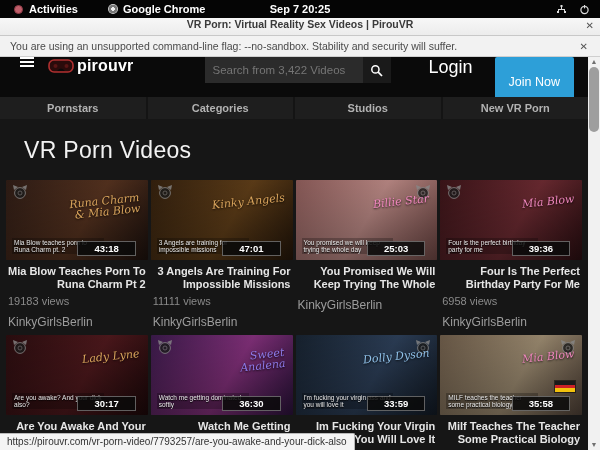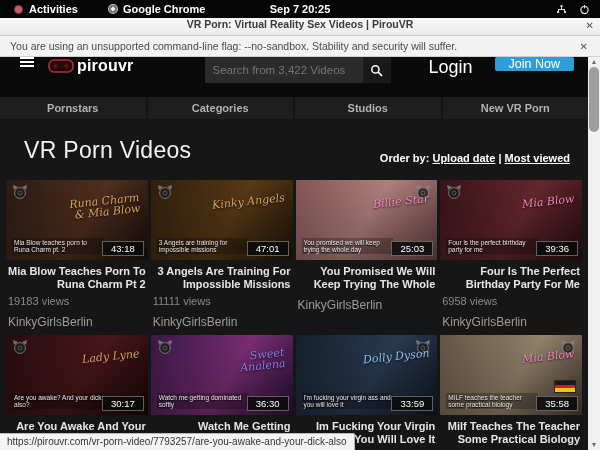--- a/index.html
+++ b/index.html
@@ -39,38 +39,38 @@
   
   .siteheader { height:40px; background:#0a0a0a; display:flex; align-items:flex-start; padding:0 14px 0 20px; gap:10px; }
   .burger { width:14px; display:flex; flex-direction:column; gap:2px; cursor:pointer; }
   .burger span { height:2px; background:#fff; }
   .logo { display:flex; align-items:center; gap:3px; margin-left:4px; cursor:pointer; }
   .logo-word { color:#fff; font-weight:bold; font-size:16px; letter-spacing:.2px; }
   .searchwrap { display:flex; margin-left:auto; }
   .searchinput { width:158px; height:26px; background:#2b2b2b; border:none; color:#8d8d8d; font-size:11.5px; padding:0 8px; font-family:"Liberation Sans", sans-serif; }
   .searchbtn { width:28px; height:26px; background:#1a1a1a; border:none; display:flex; align-items:center; justify-content:center; cursor:pointer; }
   .login { color:#fff; font-size:18px; margin-left:28px; cursor:pointer; }
-  .joinbtn { background:#2d9fd8; color:#fff; border:none; font-size:12.5px; padding:0 14px; border-radius:2px; margin-left:12px; cursor:pointer; font-family:"Liberation Sans", sans-serif; }
+  .joinbtn { background:#2d9fd8; color:#fff; border:none; font-size:12.5px; padding:18px 14px; border-radius:2px; margin-left:12px; cursor:pointer; font-family:"Liberation Sans", sans-serif; }
 
   
   .nav { height:22px; display:flex; gap:2px; background:#141414; }
   .nav-item { flex:1; background:#1e1e1e; color:#b2b2b2; font-size:11px; font-weight:bold; display:flex; align-items:center; justify-content:center; cursor:pointer; }
 
   
   .titlerow { display:flex; align-items:flex-end; justify-content:space-between; padding:18px 18px 16px 24px; }
   .pagetitle { color:#f2f2f2; font-size:23px; font-weight:normal; letter-spacing:.3px; }
   .orderby { color:#fff; font-size:11px; font-weight:bold; }
   .orderby a { color:#fff; text-decoration:underline; cursor:pointer; }
 
   
   .grid { display:grid; grid-template-columns:repeat(4,1fr); gap:6px 3px; padding:0 6px; }
   .card {}
   .thumb { position:relative; height:80px; overflow:hidden; border-radius:1px; }
   .thumb .scrim { position:absolute; inset:0; background:linear-gradient(rgba(0,0,0,.05), rgba(0,0,0,.35)); }
-  .duration { position:absolute; right:4px; bottom:4px; background:rgba(10,10,10,.85); border:1px solid rgba(255,255,255,.35); color:#fff; font-size:9.5px; padding:1px 8px; }
+  .duration { position:absolute; right:12px; bottom:4px; background:rgba(10,10,10,.85); border:1px solid rgba(255,255,255,.35); color:#fff; font-size:9.5px; padding:1px 16px;font-weight:bold; }
   .overlayname { position:absolute; right:8px; top:16px; font-family:"DejaVu Serif", serif; font-style:italic; font-size:11px; text-align:right; line-height:11px; text-shadow:0 1px 2px rgba(0,0,0,.8); transform:rotate(-6deg); max-width:80px; }
   .caption { position:absolute; left:6px; bottom:6px; right:44px; color:#e8e8e8; font-size:6.5px; line-height:7px; text-shadow:0 1px 1px #000; background:rgba(0,0,0,.25); padding:1px 2px; overflow:hidden; }
   .studiologo { position:absolute; top:5px; opacity:.8; }
   .studiologo.left { left:6px; } .studiologo.right { right:6px; }
   .flag { position:absolute; right:6px; bottom:22px; width:22px; height:13px; display:flex; flex-direction:column; border:1px solid rgba(0,0,0,.5); }
   .flag i { flex:1; } .flag i:nth-child(1){background:#1a1a1a;} .flag i:nth-child(2){background:#cc2026;} .flag i:nth-child(3){background:#f3c20d;}
   .vtitle { color:#e6e6e6; font-size:11px; font-weight:bold; line-height:12.5px; margin:5px 2px 0; height:25px; overflow:hidden;text-align:right; }
   .views { color:#8a8a8a; font-size:11px; margin:5px 2px 0; }
   .studio { color:#9c9c9c; font-size:12px; margin:8px 2px 0; }
 
@@ -156,26 +156,20 @@
 
       <div class="nav">
           <div class="nav-item">Pornstars</div>
           <div class="nav-item">Categories</div>
           <div class="nav-item">Studios</div>
           <div class="nav-item">New VR Porn</div>
         </div>
 
       <div class="titlerow">
         <h1 class="pagetitle">VR Porn Videos</h1>
-        <div class="orderby">
-          <span>Order by:</span>
-          <a>Upload date</a>
-          <span>|</span>
-          <a>Most viewed</a>
-        </div>
       </div>
 
       <div class="grid">
   <div class="card">
     <div class="thumb" style="background: linear-gradient(120deg, rgb(46, 28, 21) 0%, rgb(85, 50, 31) 55%, rgb(28, 17, 13) 100%);">
       <div class="scrim"></div>
       <span class="studiologo left">
         <svg width="16" height="14" viewBox="0 0 16 14">
                   <path d="M2 5 L1 0 L6 2 Z" fill="#888"></path>
                   <path d="M14 5 L15 0 L10 2 Z" fill="#888"></path>

